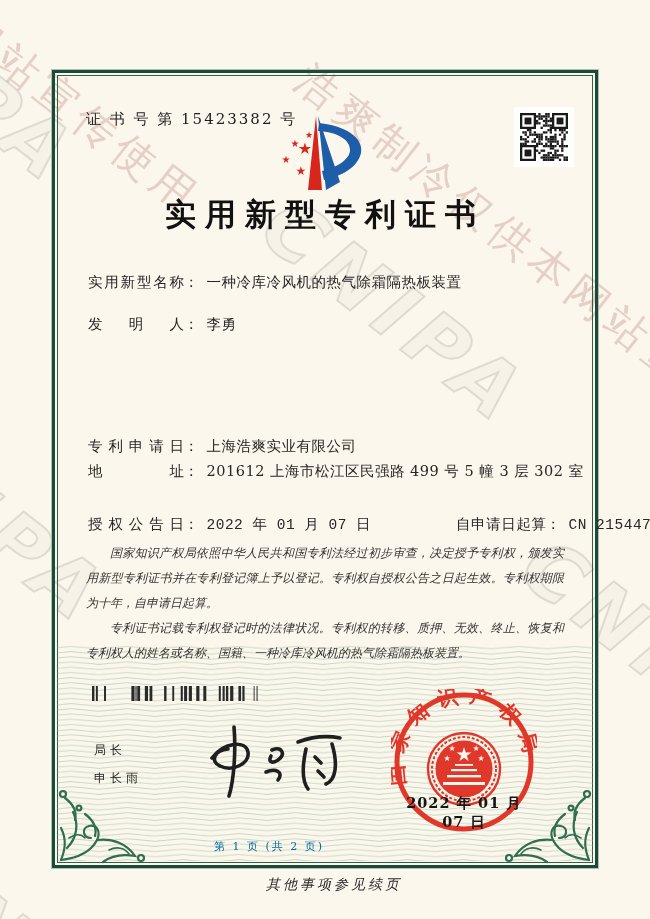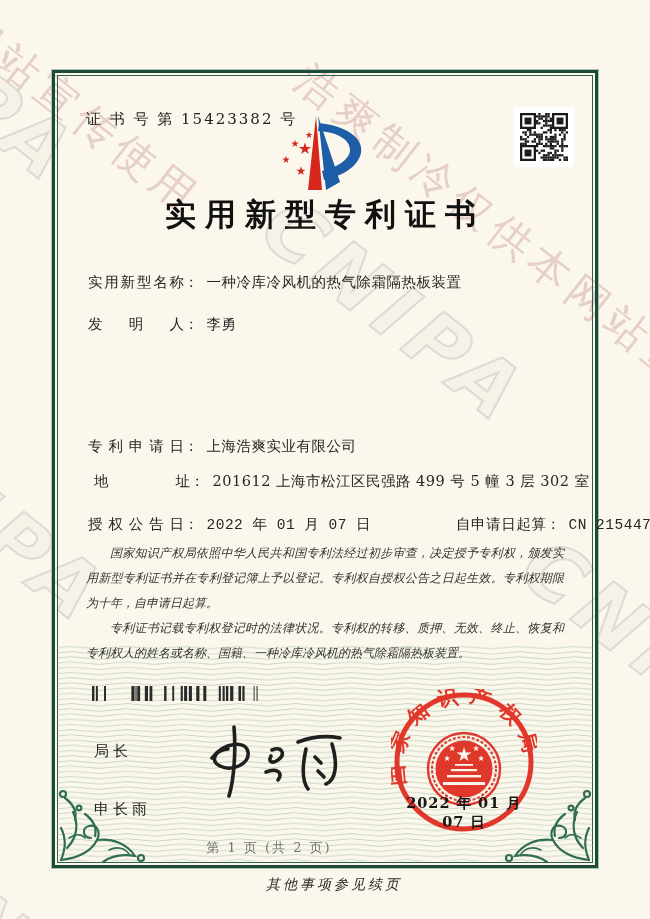--- a/index.html
+++ b/index.html
@@ -34,31 +34,31 @@
   .fvalue{letter-spacing:0.5px;}
   .grant-no-pair{position:absolute;left:368px;top:0;}
   .flabel2{display:inline-block;width:90px;text-align:justify;text-align-last:justify;}
 
   .body-text{position:absolute;left:86px;top:541px;width:478px;font-size:12px;
              line-height:25px;color:#333;text-align:justify;font-style:italic;}
   .body-text p{margin:0;text-indent:2em;}
 
   .barcode{position:absolute;left:92px;top:686px;}
 
-  .director{position:absolute;left:94px;font-size:15px;letter-spacing:4px;color:#222;}
+  .director{position:absolute;left:94px;font-size:12px;letter-spacing:4px;color:#222;}
   .director-title{top:742px;}
-  .director-name{top:800px;}
+  .director-name{top:770px;}
   .signature{position:absolute;left:198px;top:722px;}
 
   .seal{position:absolute;left:391px;top:689px;opacity:0.93;}
   .seal-date{position:absolute;left:399px;top:794px;width:130px;text-align:center;
              font-size:14.5px;letter-spacing:1px;color:#161616;font-weight:bold;}
 
   .page-indicator{position:absolute;left:0;top:839px;width:538px;text-align:center;
-                  font-size:13px;letter-spacing:2px;color:#737373;}
+                  font-size:11px;letter-spacing:2px;color:#0369a1;}
   .footer-note{position:absolute;left:0;top:876px;width:650px;text-align:center;
                font-size:14px;letter-spacing:3px;color:#2a2a2a;font-style:italic;padding-left:9px;}
 </style>
 </head>
 <body>
 
 <div class="page">
 
   <div class="wm wm-en" style="left:-150px;top:-60px;">CNIPA</div>
   <div class="wm wm-cn" style="left:318px;top:52px;">浩爽制冷仅供本网站宣传使用</div>
@@ -294,21 +294,21 @@
 
   <div class="frow" style="top:315px;">
     <span class="flabel">发明人</span><span class="fcolon">：</span><span class="fvalue">李勇</span>
   </div>
   <div class="frow" style="top:273px;">
     <span class="flabel">实用新型名称</span><span class="fcolon">：</span><span class="fvalue">一种冷库冷风机的热气除霜隔热板装置</span>
   </div>
   <div class="frow" style="top:437px;">
     <span class="flabel">专利申请日</span><span class="fcolon">：</span><span class="fvalue">上海浩爽实业有限公司</span>
   </div>
-  <div class="frow" style="top:472px;margin-left:6px;">
+  <div class="frow" style="top:462px;">
     <span class="flabel">地址</span><span class="fcolon">：</span><span class="fvalue">201612 上海市松江区民强路 499 号 5 幢 3 层 302 室</span>
   </div>
   <div class="frow" style="top:515px;width:500px;font-family:Liberation Mono, monospace;">
     <span class="flabel">授权公告日</span><span class="fcolon">：</span><span class="fvalue">2022 年 01 月 07 日</span>
     <span class="grant-no-pair">
       <span class="flabel2">自申请日起算</span><span class="fcolon">：</span><span class="fvalue">CN 215447028 U</span>
     </span>
   </div>
 
   <div class="body-text">

